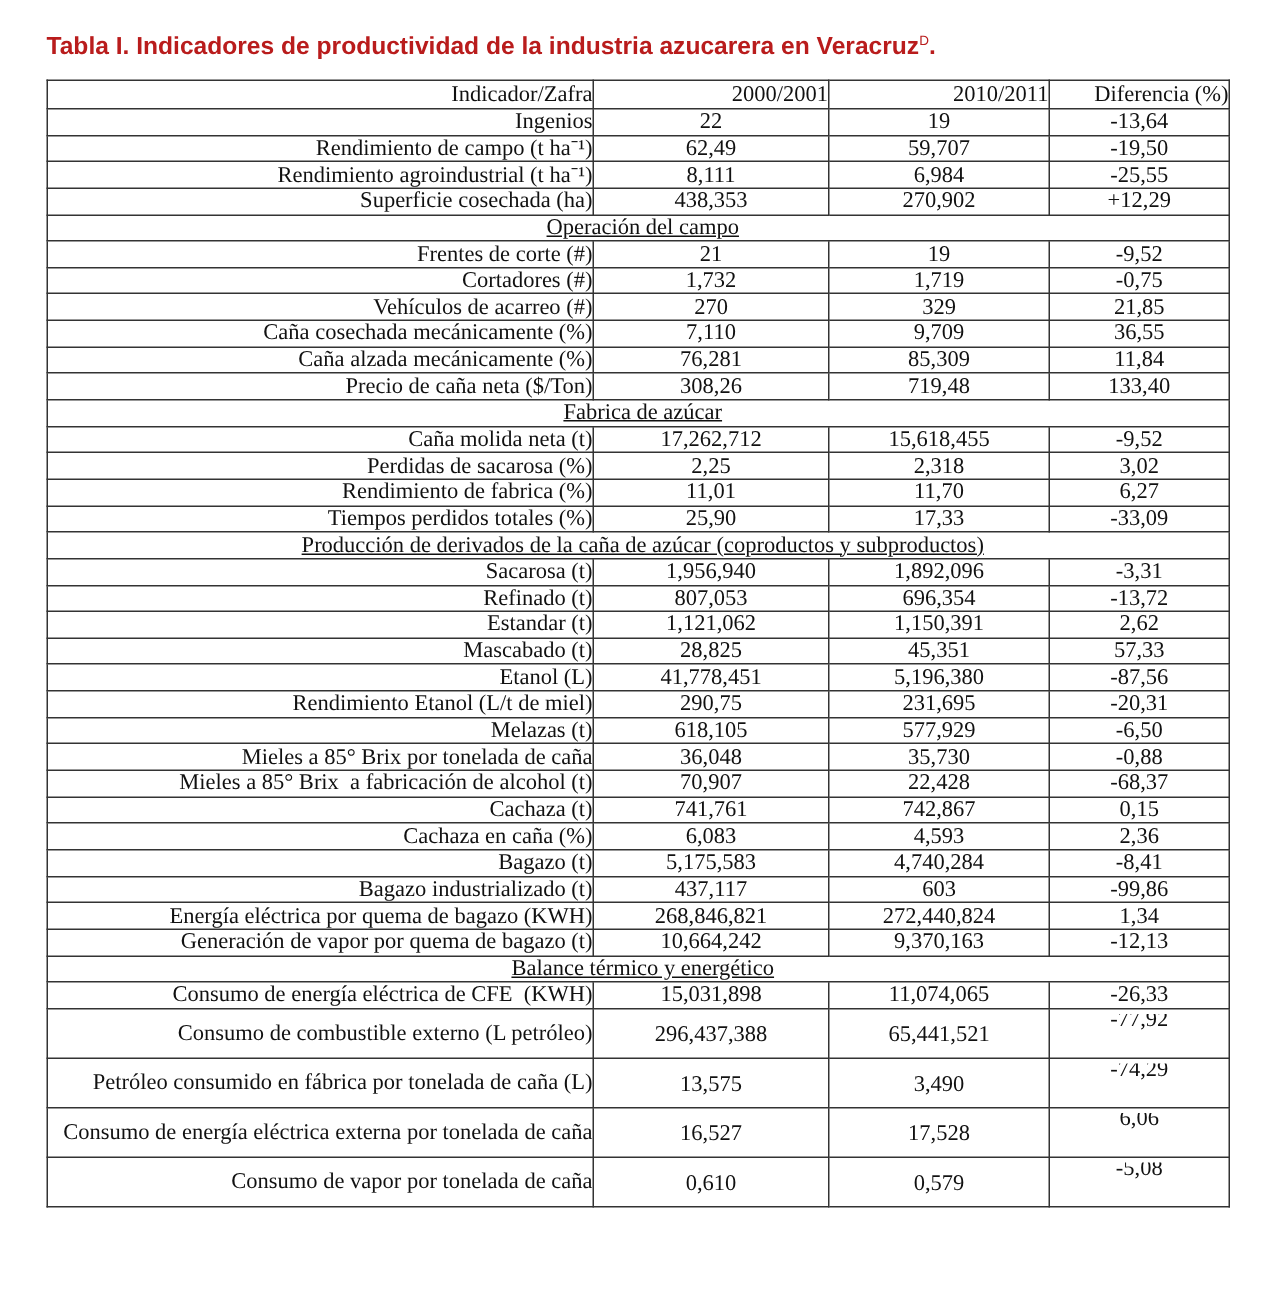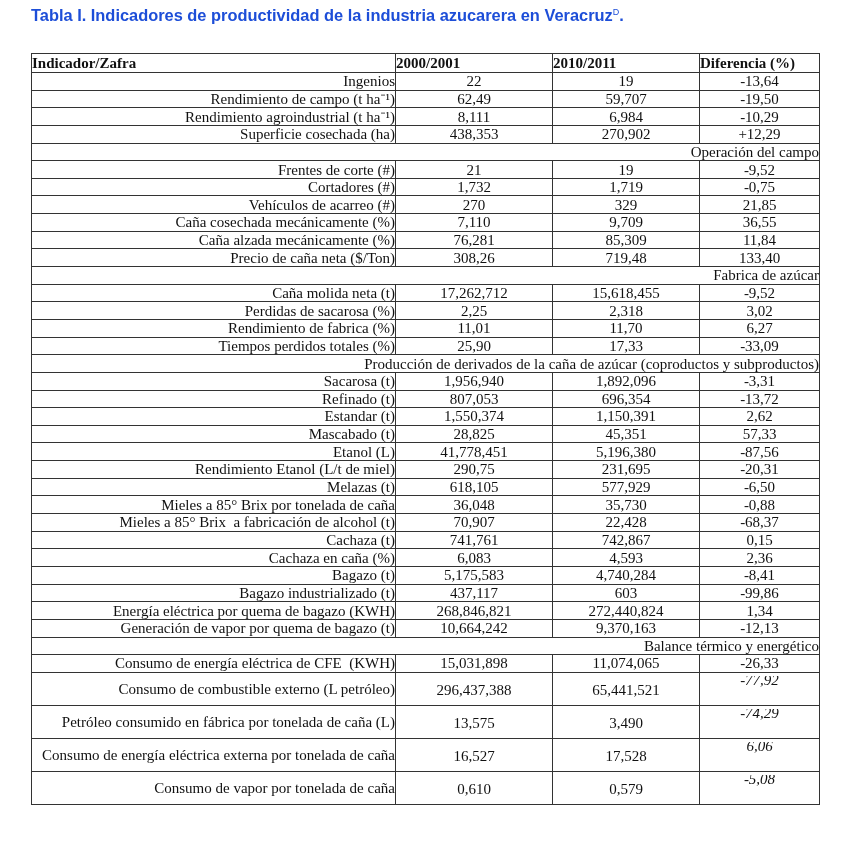--- a/index.html
+++ b/index.html
@@ -1,40 +1,40 @@
 <!DOCTYPE html>
 <html><head>
   <meta charset="utf-8">
   <style>
     html, body { margin: 0; padding: 0; background: #ffffff; }
     body { width: 847px; height: 865px; position: relative; overflow: hidden; }
     .title {
-      position: absolute; left: 31px; top: 5px;
+      position: absolute; left: 31px; top: 21px;
       font-family: "Liberation Sans", sans-serif; font-weight: bold;
-      font-size: 16.4px; color: #1d4ed8; white-space: nowrap; line-height: 20px;
+      font-size: 16.4px; color: #b91c1c; white-space: nowrap; line-height: 20px;
     }
     .title sup { font-size: 9px; font-weight: normal; vertical-align: 6px; line-height: 0; }
     table.data {
       position: absolute; left: 31px; top: 53px;
       border-collapse: collapse; table-layout: fixed; width: 788px;
       font-family: "Liberation Serif", serif; font-size: 15px; color: #111;
     }
     table.data td, table.data th {
       border: 1px solid #333; padding: 0; line-height: 16px;
       white-space: pre; overflow: hidden;
     }
-    table.data th { font-weight: bold; height: 18px; text-align: left; }
+    table.data th { font-weight: normal; height: 18px; text-align: right; }
     col.c1 { width: 364px; } col.c2 { width: 157px; } col.c3 { width: 147px; } col.c4 { width: 120px; }
     tr.r td { height: 16.65px; }
     td.lbl { text-align: right; padding-left: 6px; }
     td.num { text-align: center; }
-    tr.sec td { text-align: right; padding-left: 6px; border-left: 1px solid #333; border-right: 1px solid #333; }
+    tr.sec td { text-align: center; padding-left: 6px; border-left: 1px solid #333; border-right: 1px solid #333; text-decoration: underline; }
     tr.tall td { height: 29px; }
     tr.tall td.num { vertical-align: middle; padding-top: 3px; }
-    tr.tall td.dif { vertical-align: top; font-style: italic; }
+    tr.tall td.dif { vertical-align: top; }
     tr.tall td.dif .clip { display: block; height: 29px; overflow: hidden; }
     tr.tall td.dif .clip span { display: block; margin-top: -4px; text-align: center; }
   </style>
 </head>
 <body>
 
 <div class="title"><span>Tabla I. Indicadores de productividad de la industria azucarera en Veracruz</span><sup>D</sup><span>.</span></div>
 
 <table class="data">
   <colgroup>
@@ -61,21 +61,21 @@
       <tr class="r">
         <td class="lbl">Rendimiento de campo (t ha⁻¹)</td>
         <td class="num">62,49</td>
         <td class="num">59,707</td>
         <td class="num">-19,50</td>
       </tr>
       <tr class="r">
         <td class="lbl">Rendimiento agroindustrial (t ha⁻¹)</td>
         <td class="num">8,111</td>
         <td class="num">6,984</td>
-        <td class="num">-10,29</td>
+        <td class="num">-25,55</td>
       </tr>
       <tr class="r">
         <td class="lbl">Superficie cosechada (ha)</td>
         <td class="num">438,353</td>
         <td class="num">270,902</td>
         <td class="num">+12,29</td>
       </tr>
       <tr class="r sec">
         <td colspan="4">Operación del campo</td>
       </tr>
@@ -152,21 +152,21 @@
         <td class="num">-3,31</td>
       </tr>
       <tr class="r">
         <td class="lbl">Refinado (t)</td>
         <td class="num">807,053</td>
         <td class="num">696,354</td>
         <td class="num">-13,72</td>
       </tr>
       <tr class="r">
         <td class="lbl">Estandar (t)</td>
-        <td class="num">1,550,374</td>
+        <td class="num">1,121,062</td>
         <td class="num">1,150,391</td>
         <td class="num">2,62</td>
       </tr>
       <tr class="r">
         <td class="lbl">Mascabado (t)</td>
         <td class="num">28,825</td>
         <td class="num">45,351</td>
         <td class="num">57,33</td>
       </tr>
       <tr class="r">

